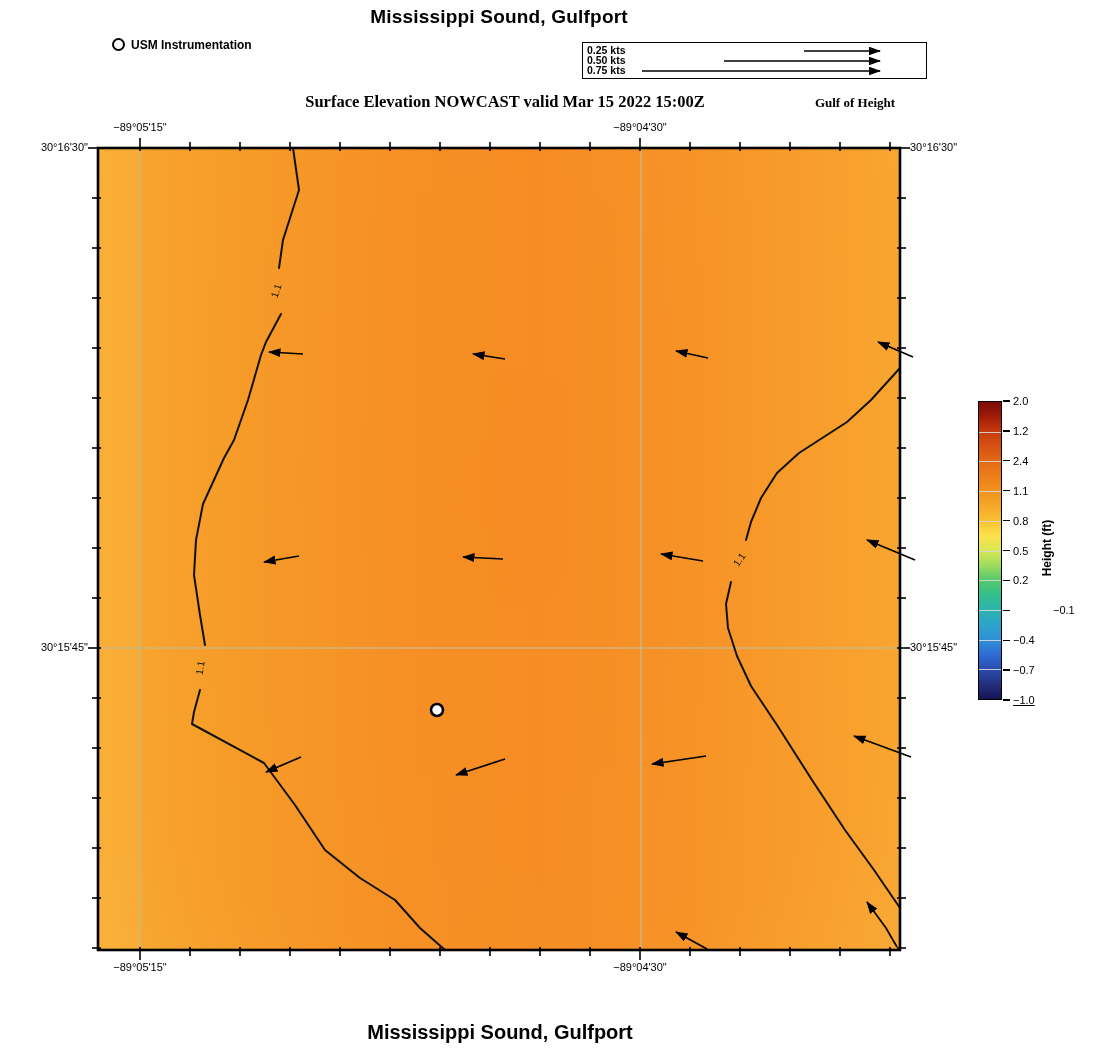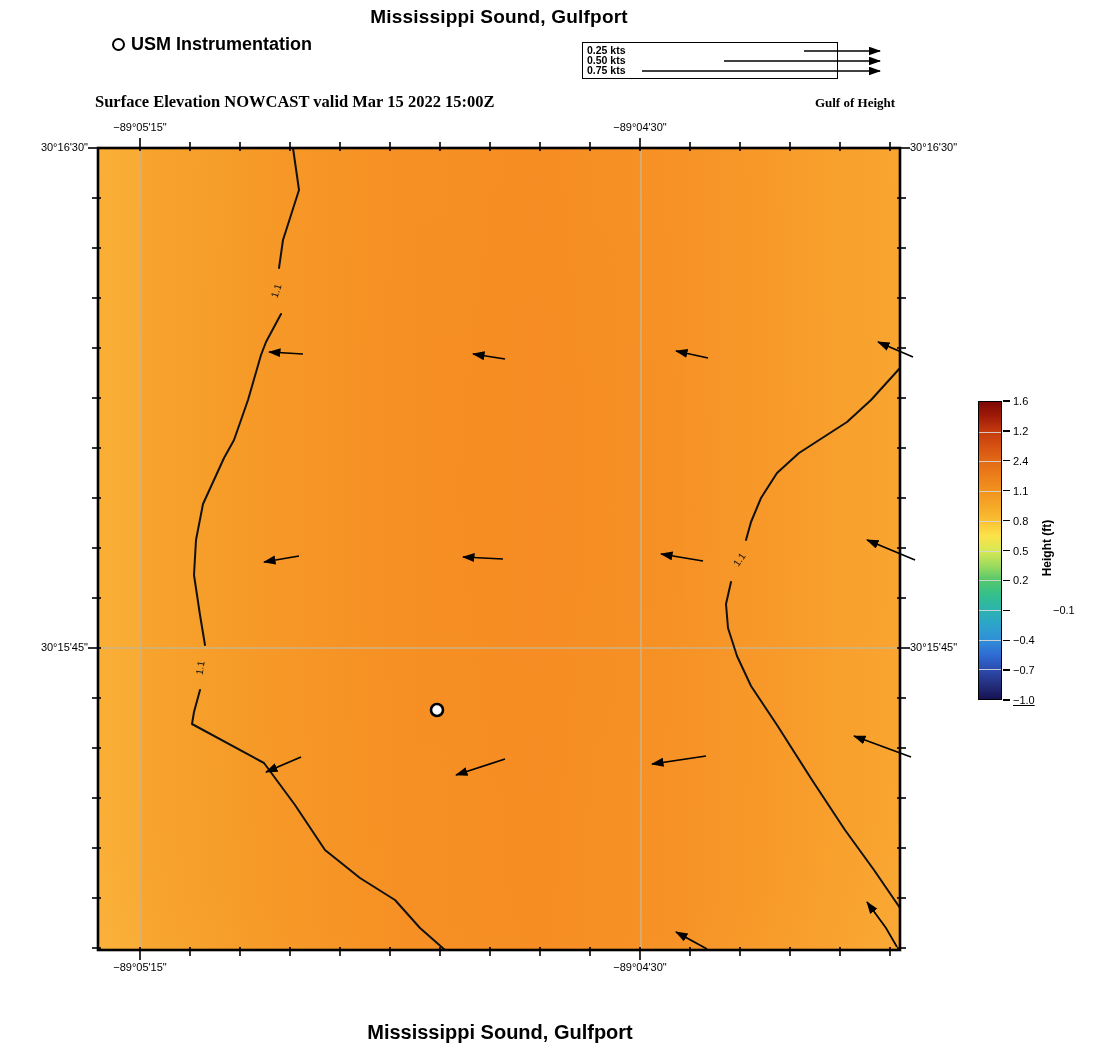--- a/index.html
+++ b/index.html
@@ -3,23 +3,23 @@
 <meta charset="utf-8">
 <style>
   html,body{margin:0;padding:0;background:#fff;}
   .fig{position:relative;width:1100px;height:1050px;background:#ffffff;overflow:hidden;
        font-family:"Liberation Sans",sans-serif;color:#000;}
   .abs{position:absolute;}
   .top-title{left:98px;top:6px;width:802px;text-align:center;font-size:19px;font-weight:bold;letter-spacing:.2px;}
   .footer-title{left:0;top:1021px;width:1000px;text-align:center;font-size:20px;font-weight:bold;}
   .usm-legend{left:112px;top:37px;height:15px;display:flex;align-items:center;}
   .usm-circle{display:inline-block;width:9px;height:9px;border:2.6px solid #000;border-radius:50%;background:#fff;}
-  .usm-text{margin-left:6px;font-size:18px;font-weight:bold;}
-  .vel-box{left:582px;top:42px;width:256px;height:37px;border:1.6px solid #000;box-sizing:border-box;}
-  .subtitle{left:95px;top:92px;width:802px;text-align:left;font-family:"Liberation Serif",serif;
+  .usm-text{margin-left:6px;font-size:12px;font-weight:bold;}
+  .vel-box{left:582px;top:42px;width:345px;height:37px;border:1.6px solid #000;box-sizing:border-box;}
+  .subtitle{left:104px;top:92px;width:802px;text-align:center;font-family:"Liberation Serif",serif;
             font-size:16.5px;font-weight:bold;}
   .region-label{left:800px;top:95px;width:110px;text-align:center;font-family:"Liberation Serif",serif;
             font-size:13px;font-weight:bold;}
   .axis-label{font-size:11px;white-space:nowrap;}
   .x-label{width:110px;text-align:center;}
   .y-label-left{width:82px;text-align:right;}
   .y-label-right{width:90px;text-align:left;}
   #map-svg{left:0;top:0;}
   .grid{stroke:#c9b489;stroke-width:1.6;opacity:.95;fill:none;}
   .contour{stroke:#111;stroke-width:2;fill:none;stroke-linejoin:round;stroke-linecap:round;}
@@ -209,21 +209,21 @@
       <div class="cb-sep" style="top: 60%;"></div>
       <div class="cb-sep" style="top: 70%;"></div>
       <div class="cb-sep" style="top: 80%;"></div>
       <div class="cb-sep" style="top: 90%;"></div>
     </div>
   <div class="abs cb-title">Height (ft)</div>
 
   <div class="abs footer-title">Mississippi Sound, Gulfport</div>
 
 <div class="cb-tickline" style="top: 400.3px;"></div>
-    <div class="cb-label" style="top: 394px;">1.6</div>
+    <div class="cb-label" style="top: 394px;">2.0</div>
     <div class="cb-tickline" style="top: 430.2px;"></div>
     <div class="cb-label" style="top: 423.9px;">1.2</div>
     <div class="cb-tickline" style="top: 460.1px;"></div>
     <div class="cb-label" style="top: 453.8px;">2.4</div>
     <div class="cb-tickline" style="top: 490px;"></div>
     <div class="cb-label" style="top: 483.7px;">1.1</div>
     <div class="cb-tickline" style="top: 519.9px;"></div>
     <div class="cb-label" style="top: 513.6px;">0.8</div>
     <div class="cb-tickline" style="top: 549.8px;"></div>
     <div class="cb-label" style="top: 543.5px;">0.5</div>

